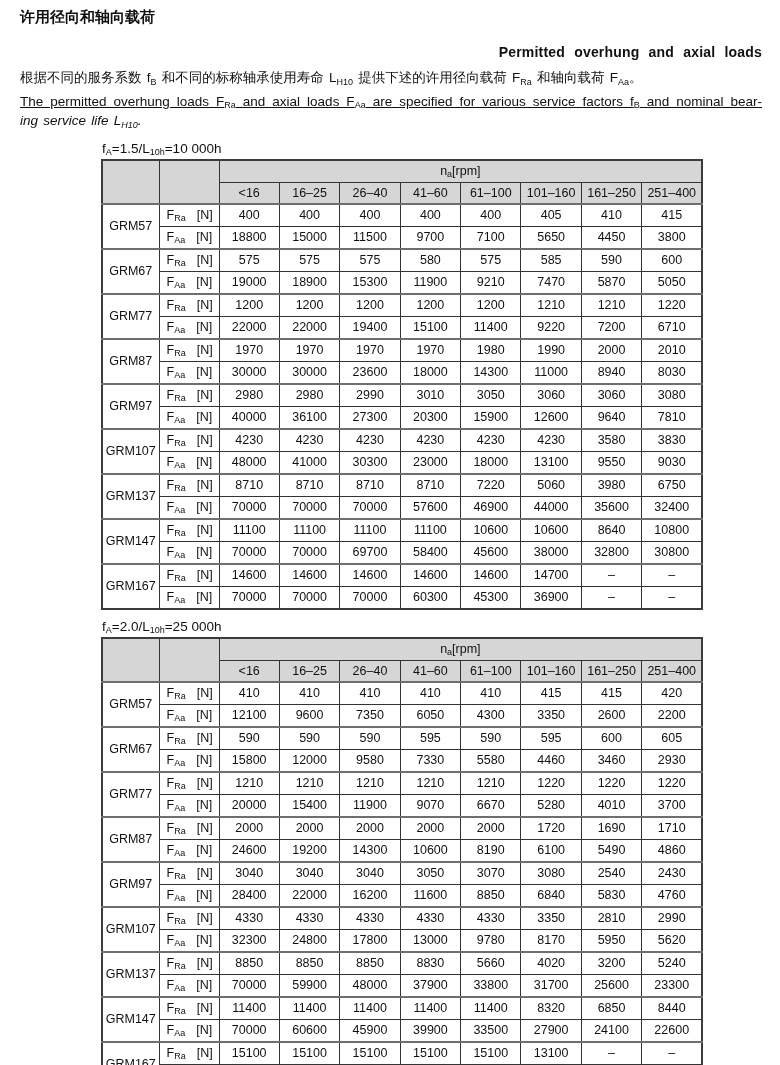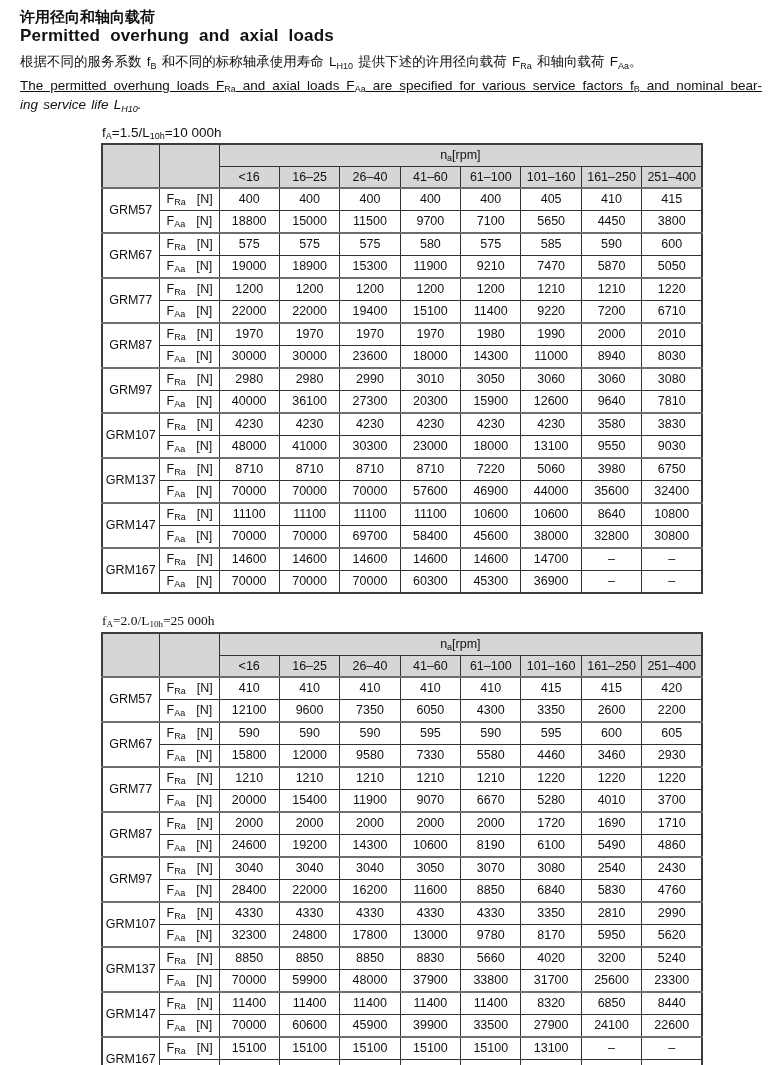--- a/index.html
+++ b/index.html
@@ -9,27 +9,27 @@
     --group:#6e6e6e;
   }
   *{box-sizing:border-box;}
   html,body{margin:0;padding:0;}
   body{
     width:780px;height:1065px;overflow:hidden;background:#ffffff;color:#111;
     font-family:"Liberation Sans","DejaVu Sans",sans-serif;
     padding:8px 18px 0 20px;
   }
   h1{font-size:15px;line-height:18px;margin:0;font-weight:bold;}
-  h2{font-size:17px;line-height:20px;margin:0 0 0;font-weight:bold;word-spacing:5px;letter-spacing:.2px;}
+  h2{font-size:14px;line-height:20px;margin:16px 0 0;font-weight:bold;word-spacing:5px;letter-spacing:.2px;text-align:right;}
   p.intro{font-size:13.5px;line-height:18.5px;margin:7px 0 0;word-spacing:1.5px;}
   p.intro.en{margin-top:4px;}
   .line-just{text-align:justify;text-align-last:justify;}
   .sb{font-size:9px;position:relative;top:2.5px;letter-spacing:0;}
   .caption{font-size:13.5px;margin:9px 0 3px 82px;}
-  .caption.second{margin-top:19px;font-family:Liberation Serif, serif;}
+  .caption.second{margin-top:9px;}
   table.load{
     border-collapse:collapse;table-layout:fixed;width:601px;margin-left:81px;
     border:2px solid var(--outer);
     padding-left:43px;
   }
   table.load th,table.load td{
     border:1px solid var(--border);
     font-size:12.5px;font-weight:normal;text-align:center;
     padding:0;height:20px;line-height:20px;white-space:nowrap;overflow:hidden;
   }

